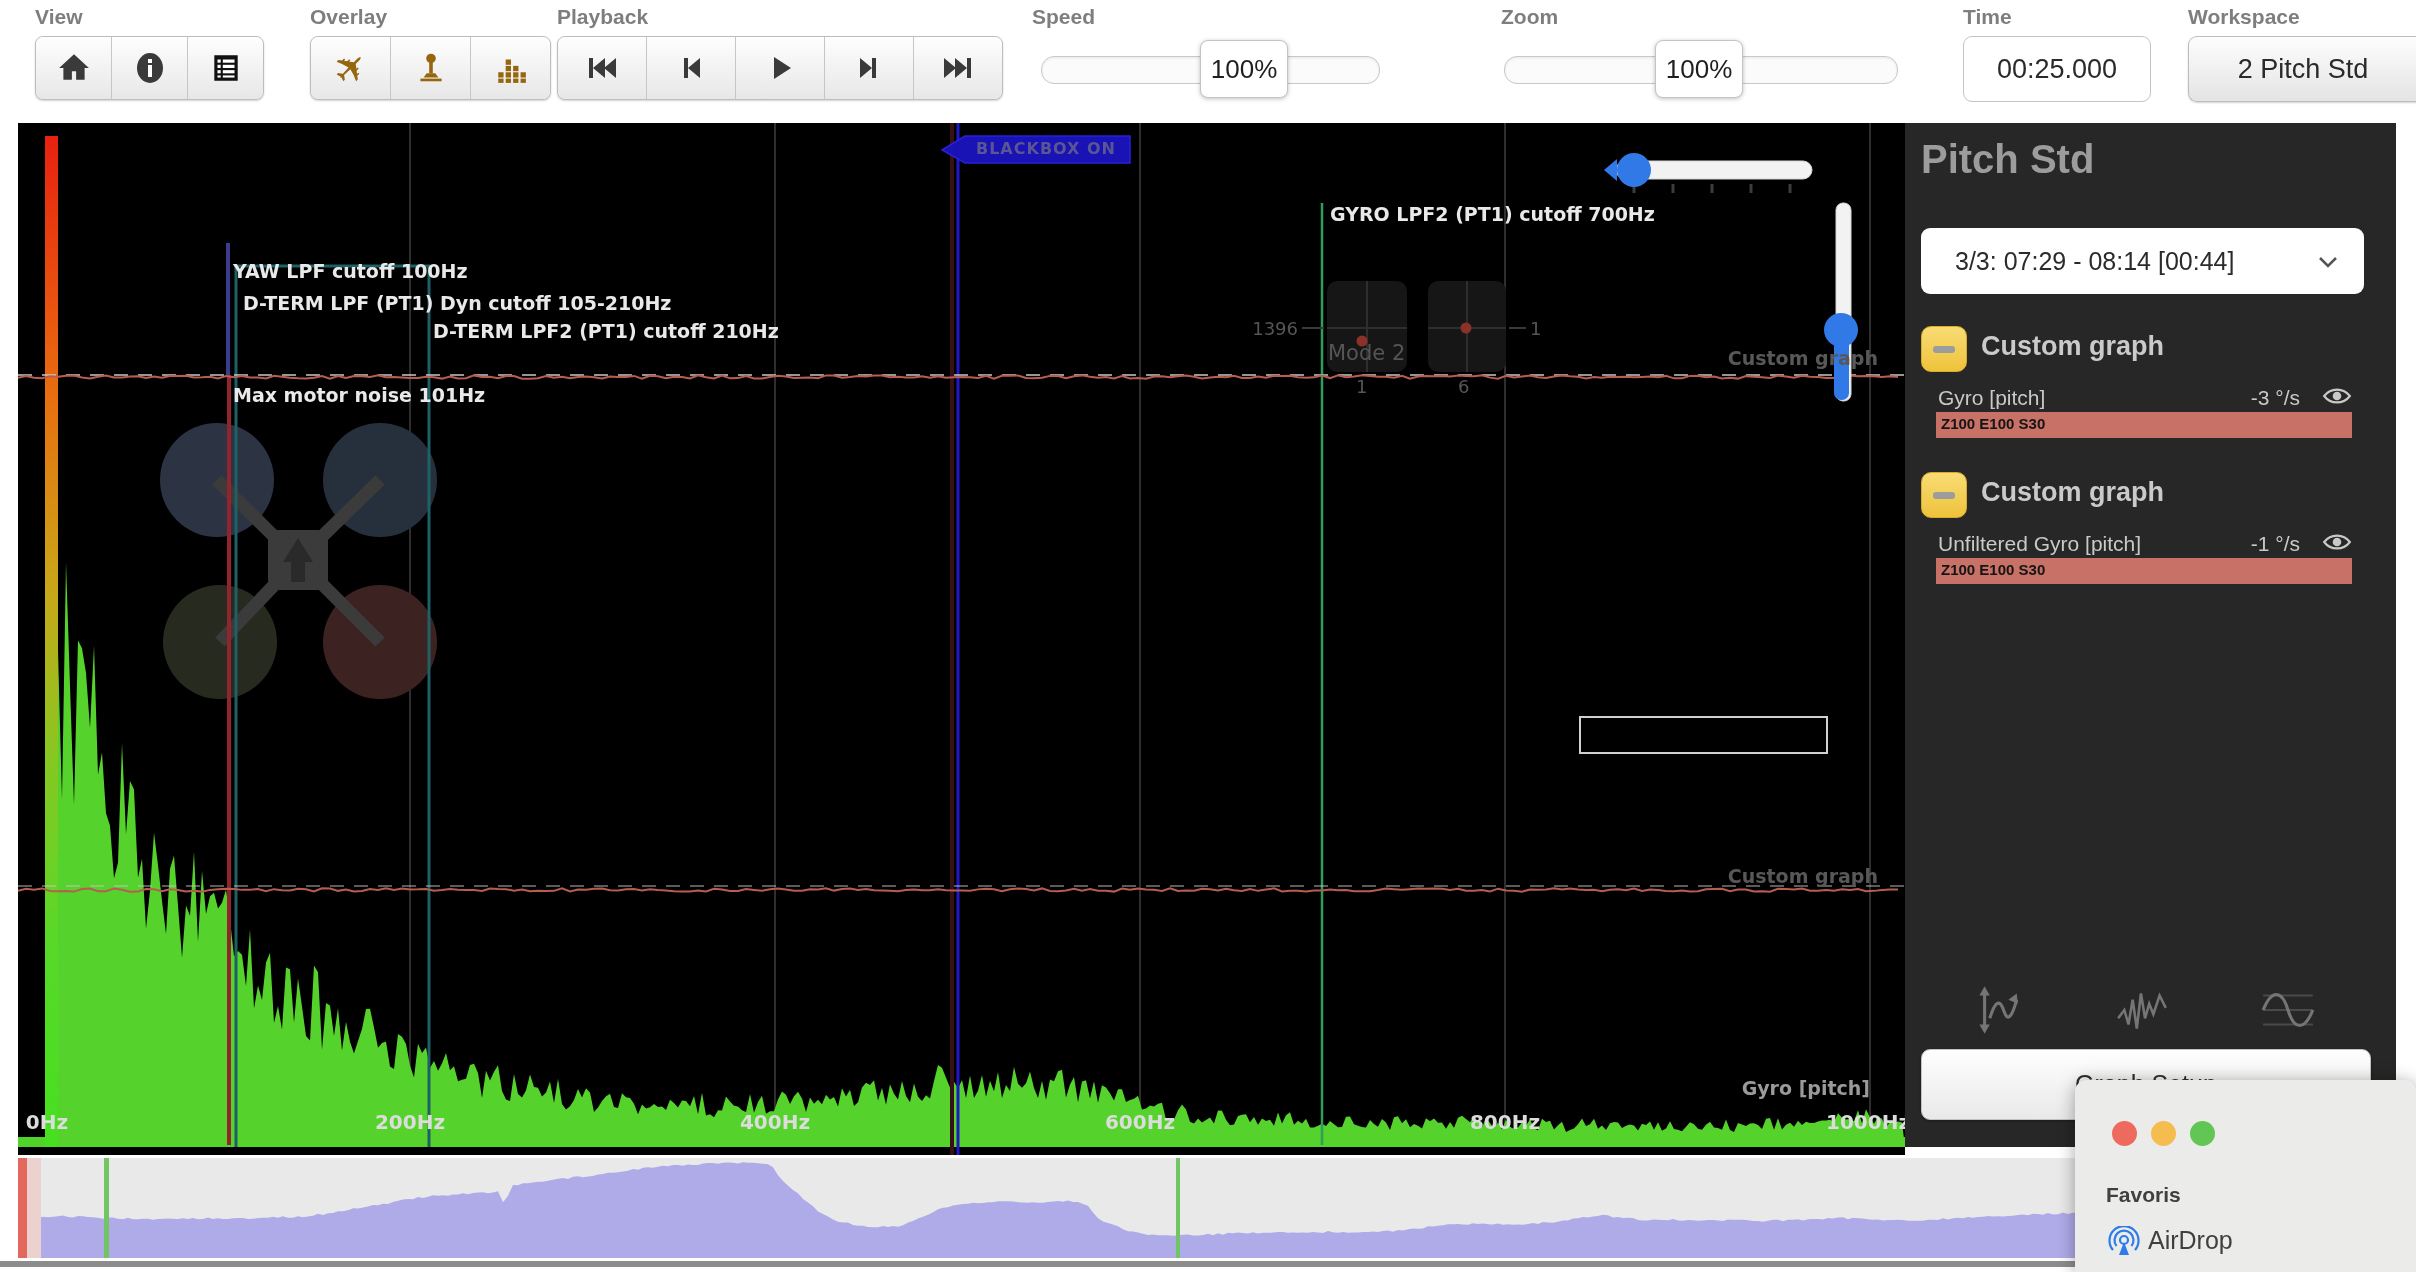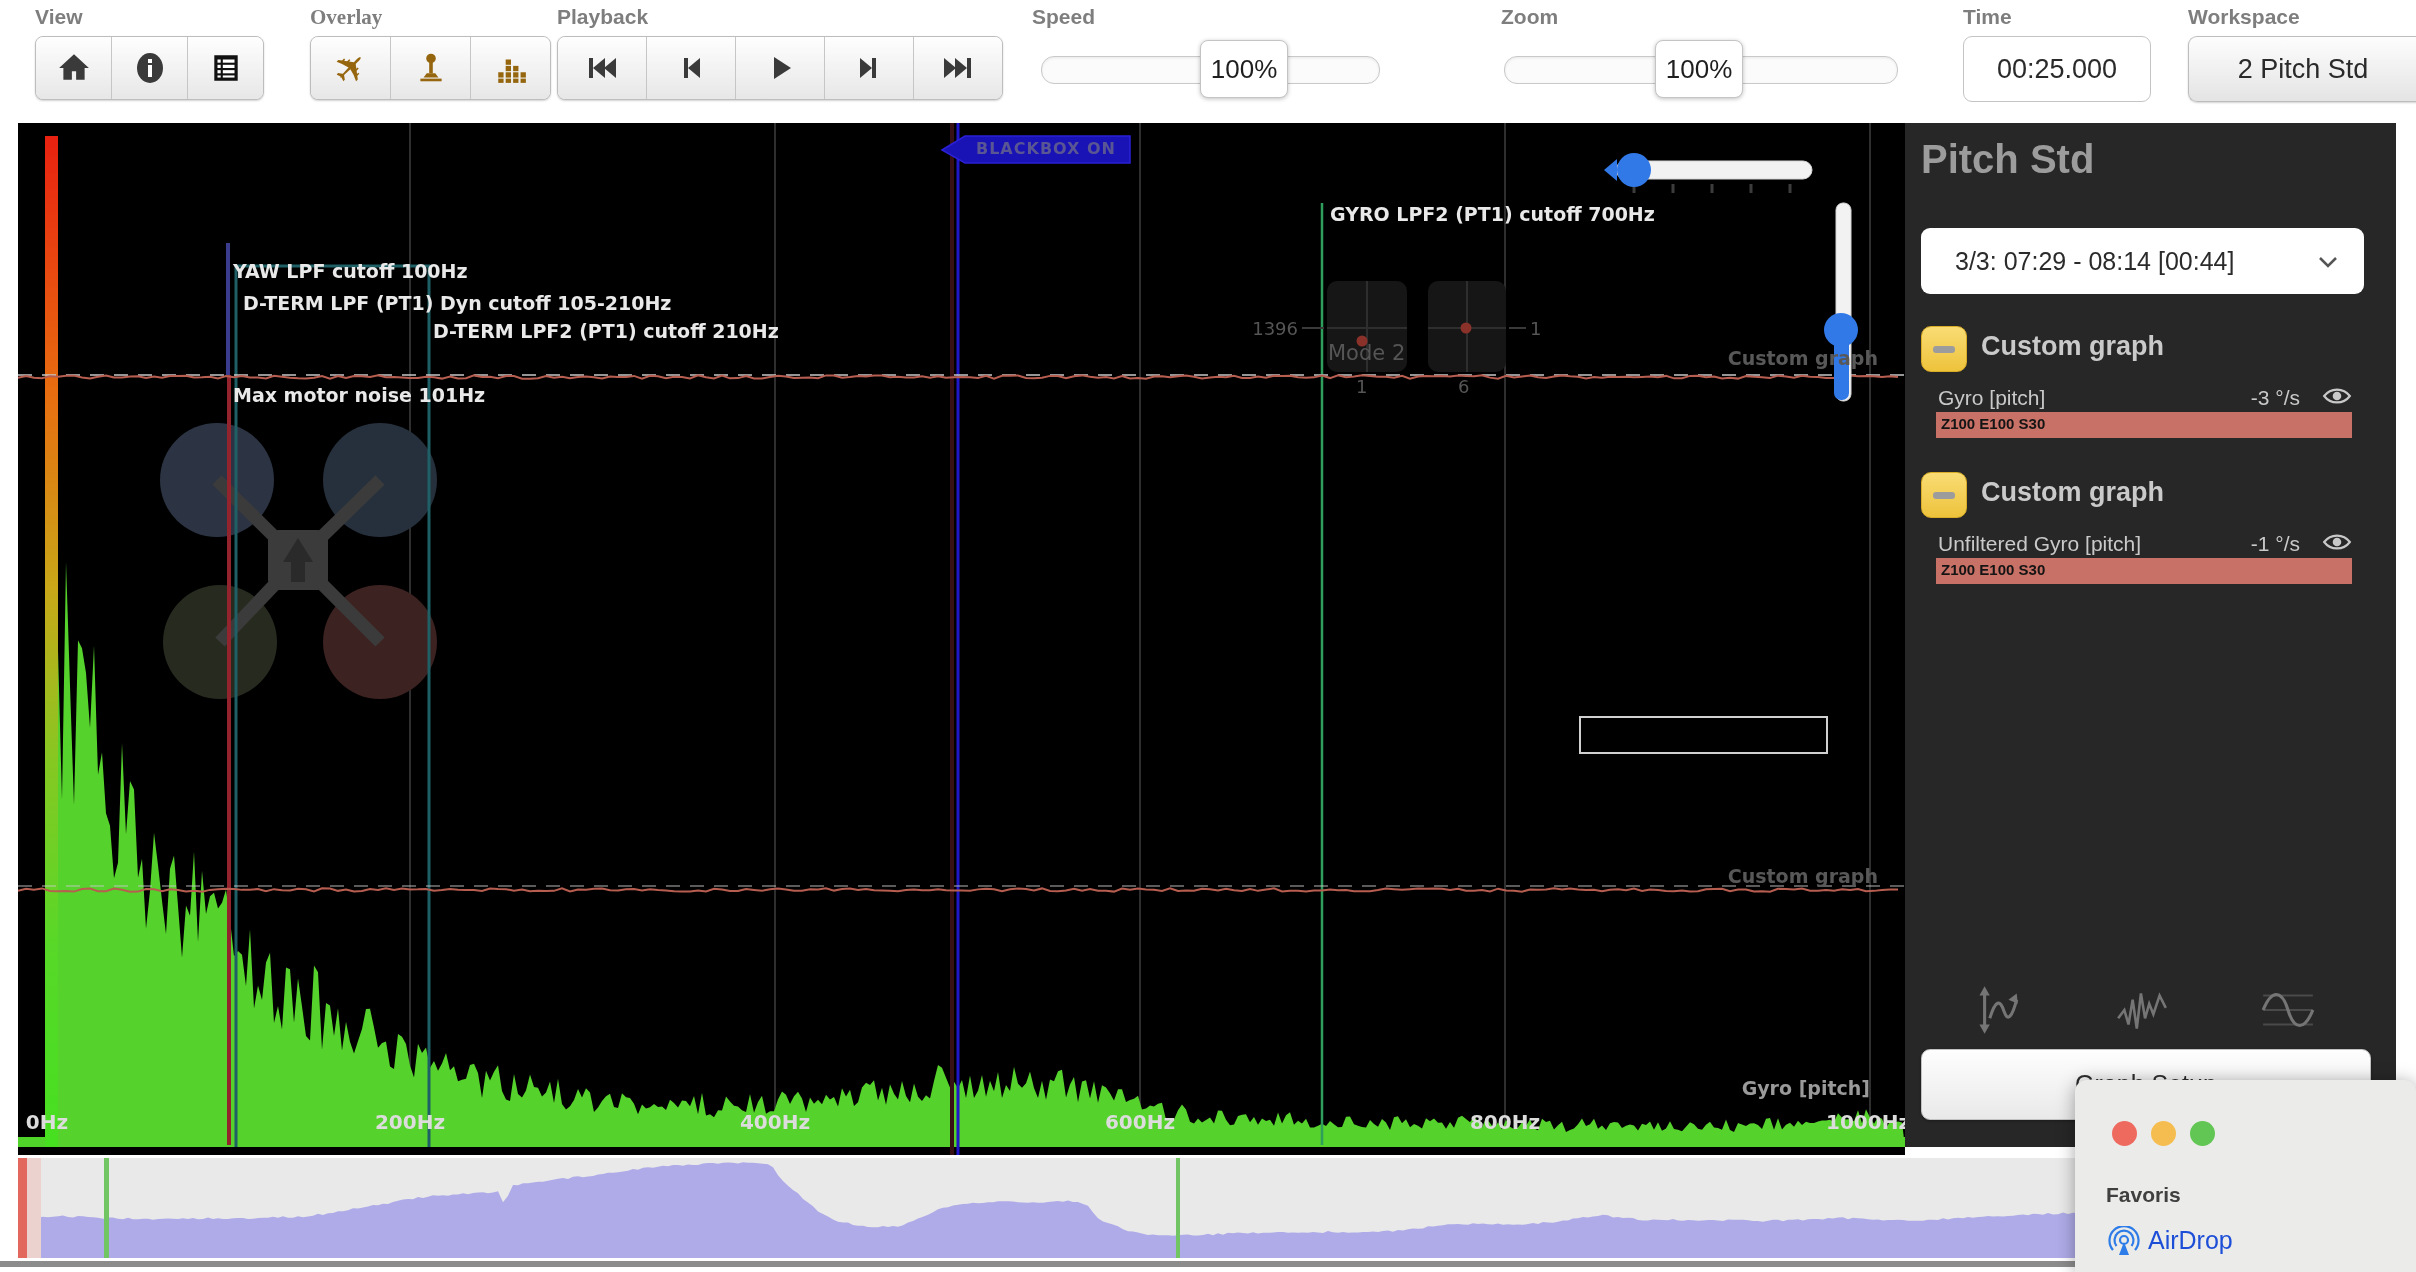--- a/index.html
+++ b/index.html
@@ -59,21 +59,21 @@
              border:1px solid #c2c2c2;border-radius:9px;display:flex;align-items:center;justify-content:center;
              font-size:25px;color:#2e2e2e;box-shadow:0 1px 3px rgba(0,0,0,.3);}
   
   .seekbar{position:absolute;left:18px;top:1158px;width:2380px;height:100px;background:#e9e9e9;}
   .win-edge{position:absolute;left:0;top:1261px;width:2416px;height:6px;background:#8c8c8c;}
   
   .finder{position:absolute;left:2075px;top:1080px;width:341px;height:192px;background:#ebebe9;
           border-radius:12px 12px 0 0;box-shadow:0 2px 18px rgba(0,0,0,.35);}
   .tl{position:absolute;top:41px;width:25px;height:25px;border-radius:50%;}
   .favoris{position:absolute;left:31px;top:103px;font-size:21px;font-weight:bold;color:#404040;}
-  .airdrop-txt{position:absolute;left:73px;top:146px;font-size:25px;color:#1d4ed8;}
+  .airdrop-txt{position:absolute;left:73px;top:146px;font-size:25px;color:#404040;}
 </style>
 </head>
 <body>
 
 <div class="page">
 
   <div class="tb-label" style="left:35px;">View</div>
   <div class="btn-group" style="left:35px;">
     <div class="tb-btn">
       <svg width="34" height="34" viewBox="0 0 32 32">
@@ -95,21 +95,21 @@
         <rect x="8" y="13" width="3" height="3" fill="#fff"></rect>
           <rect x="13" y="13" width="11" height="3" fill="#fff"></rect>
         <rect x="8" y="18" width="3" height="3" fill="#fff"></rect>
           <rect x="13" y="18" width="11" height="3" fill="#fff"></rect>
         <rect x="8" y="23" width="3" height="2" fill="#fff"></rect>
           <rect x="13" y="23" width="11" height="2" fill="#fff"></rect>
       </svg>
     </div>
   </div>
 
-  <div class="tb-label" style="left:310px;font-family:Liberation Serif, serif;">Overlay</div>
+  <div class="tb-label" style="left:310px;">Overlay</div>
   <div class="btn-group" style="left:310px;">
     <div class="tb-btn w79">
       <span class="plane-glyph">✈</span>
     </div>
     <div class="tb-btn w79">
       <svg width="34" height="34" viewBox="0 0 32 32">
         <circle cx="16" cy="7" r="4.5" fill="#96660f"></circle>
         <rect x="14.3" y="10" width="3.4" height="11" fill="#96660f"></rect>
         <path d="M9 25 h14 l-3 -4 h-8 Z" fill="#96660f"></path>
         <rect x="6" y="26" width="20" height="2.5" fill="#96660f"></rect>

